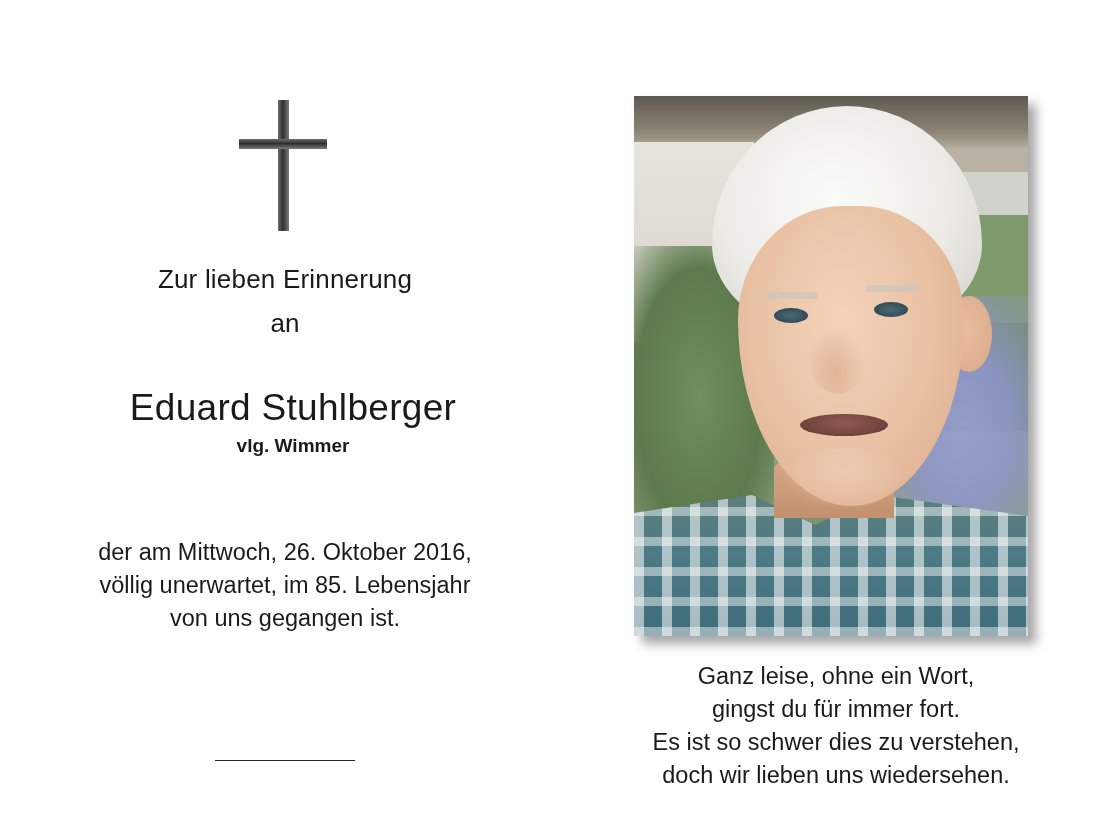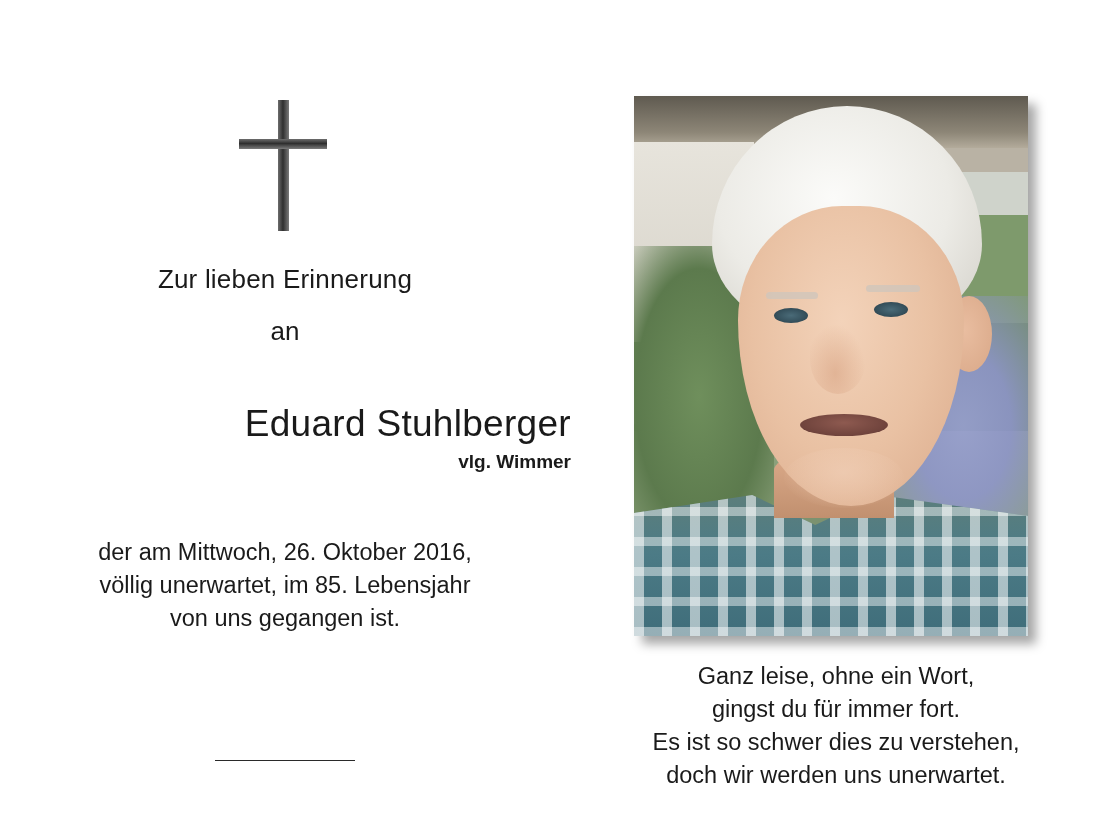--- a/index.html
+++ b/index.html
@@ -46,30 +46,29 @@
     text-align: center;
   }
   .line-zur {
     font-size: 26px;
     line-height: 34px;
     letter-spacing: 0.2px;
   }
   .line-an {
     font-size: 26px;
     line-height: 34px;
-    margin-top: 18px;
+    margin-top: 10px;
   }
 
   .name-block {
     position: absolute;
-    left: 1px;
+    left: 8px;
     top: 385px;
     width: 570px;
-    text-align: right;
-    margin-top: 16px;
+    text-align: center;
   }
   .name {
     font-size: 37px;
     line-height: 46px;
     letter-spacing: 0.3px;
   }
   .vlg {
     font-size: 19px;
     font-weight: bold;
     line-height: 26px;
@@ -309,18 +308,18 @@
         <div class="ph-nose"></div>
         <div class="ph-mouth"></div>
         <div class="ph-chin"></div>
       </div>
     </div>
 
     <div class="verse-block">
       <div>Ganz leise, ohne ein Wort,</div>
       <div>gingst du für immer fort.</div>
       <div>Es ist so schwer dies zu verstehen,</div>
-      <div>doch wir werden uns unerwartet.</div>
+      <div>doch wir lieben uns wiedersehen.</div>
     </div>
 
   </div>
 
 </div>
 
 </body></html>

